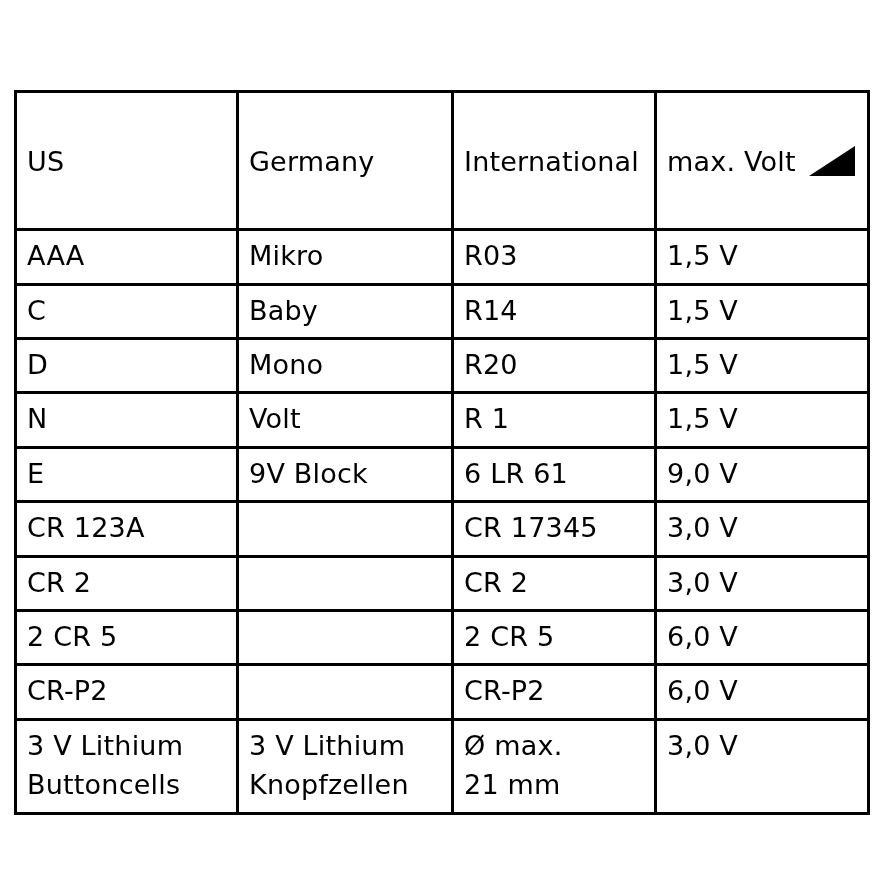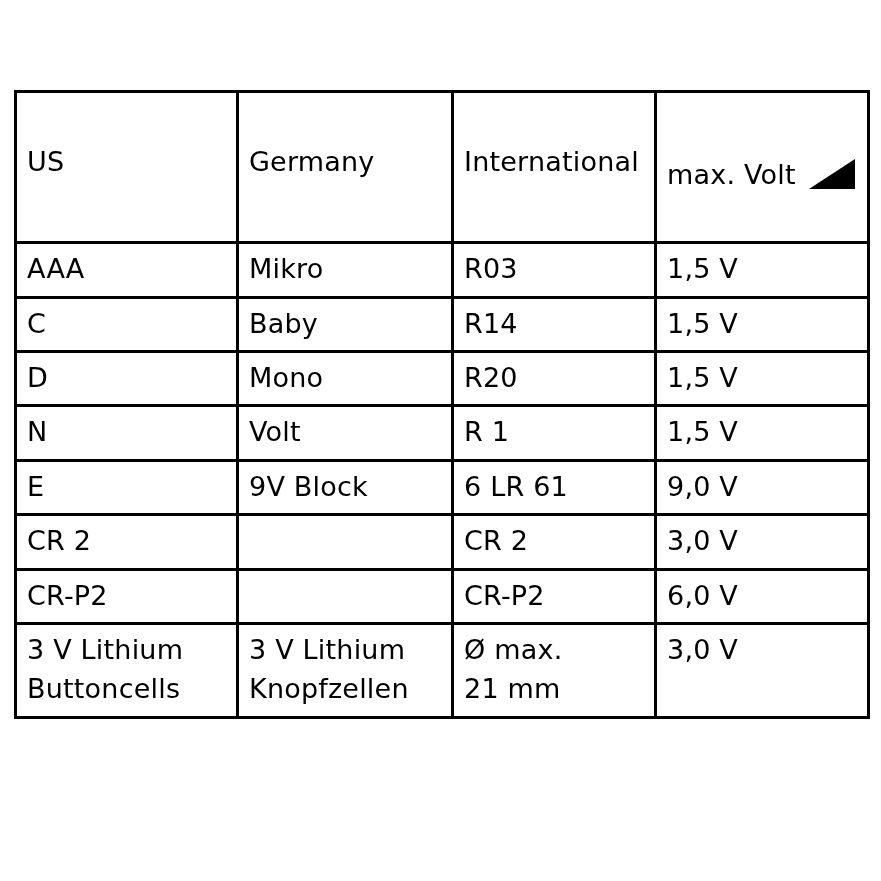--- a/index.html
+++ b/index.html
@@ -51,21 +51,20 @@
   }
   table.battery-table thead th {
     height: 52px;
     padding-top: 10px;
   }
   .hdr-cell-inner {
     display: flex;
     align-items: flex-start;
     justify-content: space-between;
     gap: 8px;
-    margin-top: 13px;
   }
   .tri-icon {
     display: inline-block;
     width: 0;
     height: 0;
     border-left: 46px solid transparent;
     border-bottom: 30px solid #000000;
     margin-top: 4px;
     margin-right: 2px;
     flex: 0 0 auto;
@@ -130,24 +129,36 @@
           <td>R 1</td>
           <td>1,5 V</td>
         </tr>
         <tr>
           <td>E</td>
           <td>9V Block</td>
           <td>6 LR 61</td>
           <td>9,0 V</td>
         </tr>
         <tr>
+          <td>CR 123A</td>
+          <td></td>
+          <td>CR 17345</td>
+          <td>3,0 V</td>
+        </tr>
+        <tr>
           <td>CR 2</td>
           <td></td>
           <td>CR 2</td>
           <td>3,0 V</td>
+        </tr>
+        <tr>
+          <td>2 CR 5</td>
+          <td></td>
+          <td>2 CR 5</td>
+          <td>6,0 V</td>
         </tr>
         <tr>
           <td>CR-P2</td>
           <td></td>
           <td>CR-P2</td>
           <td>6,0 V</td>
         </tr>
         <tr class="tall-row">
           <td>3 V Lithium
 Buttoncells</td>

